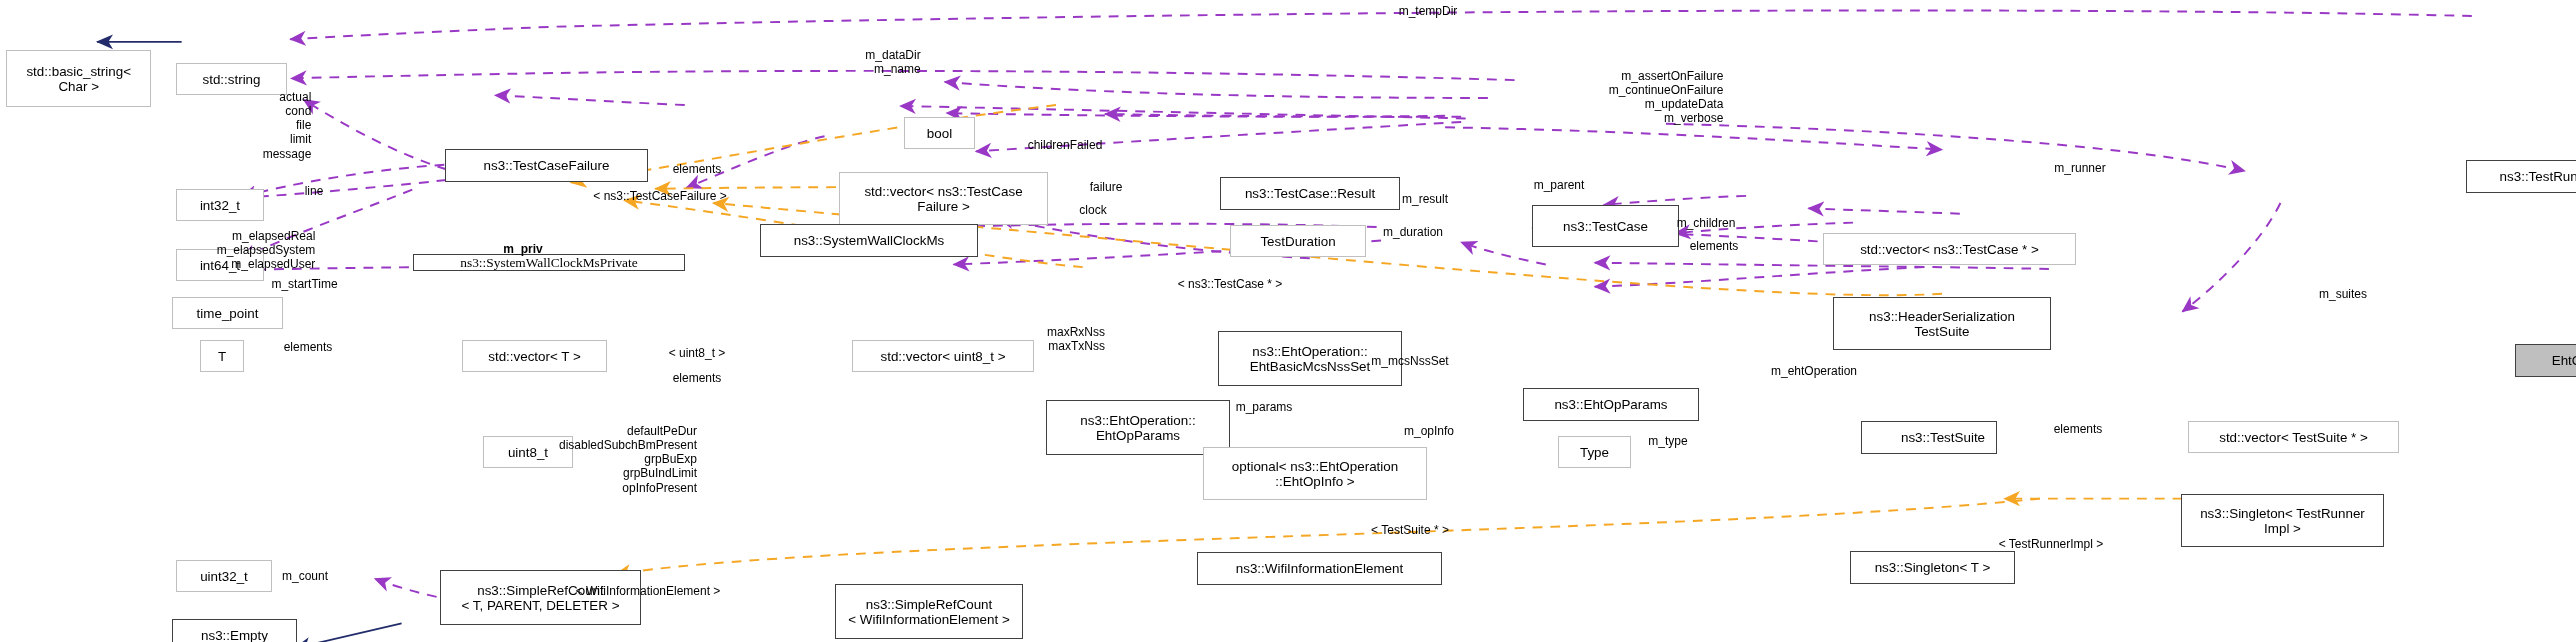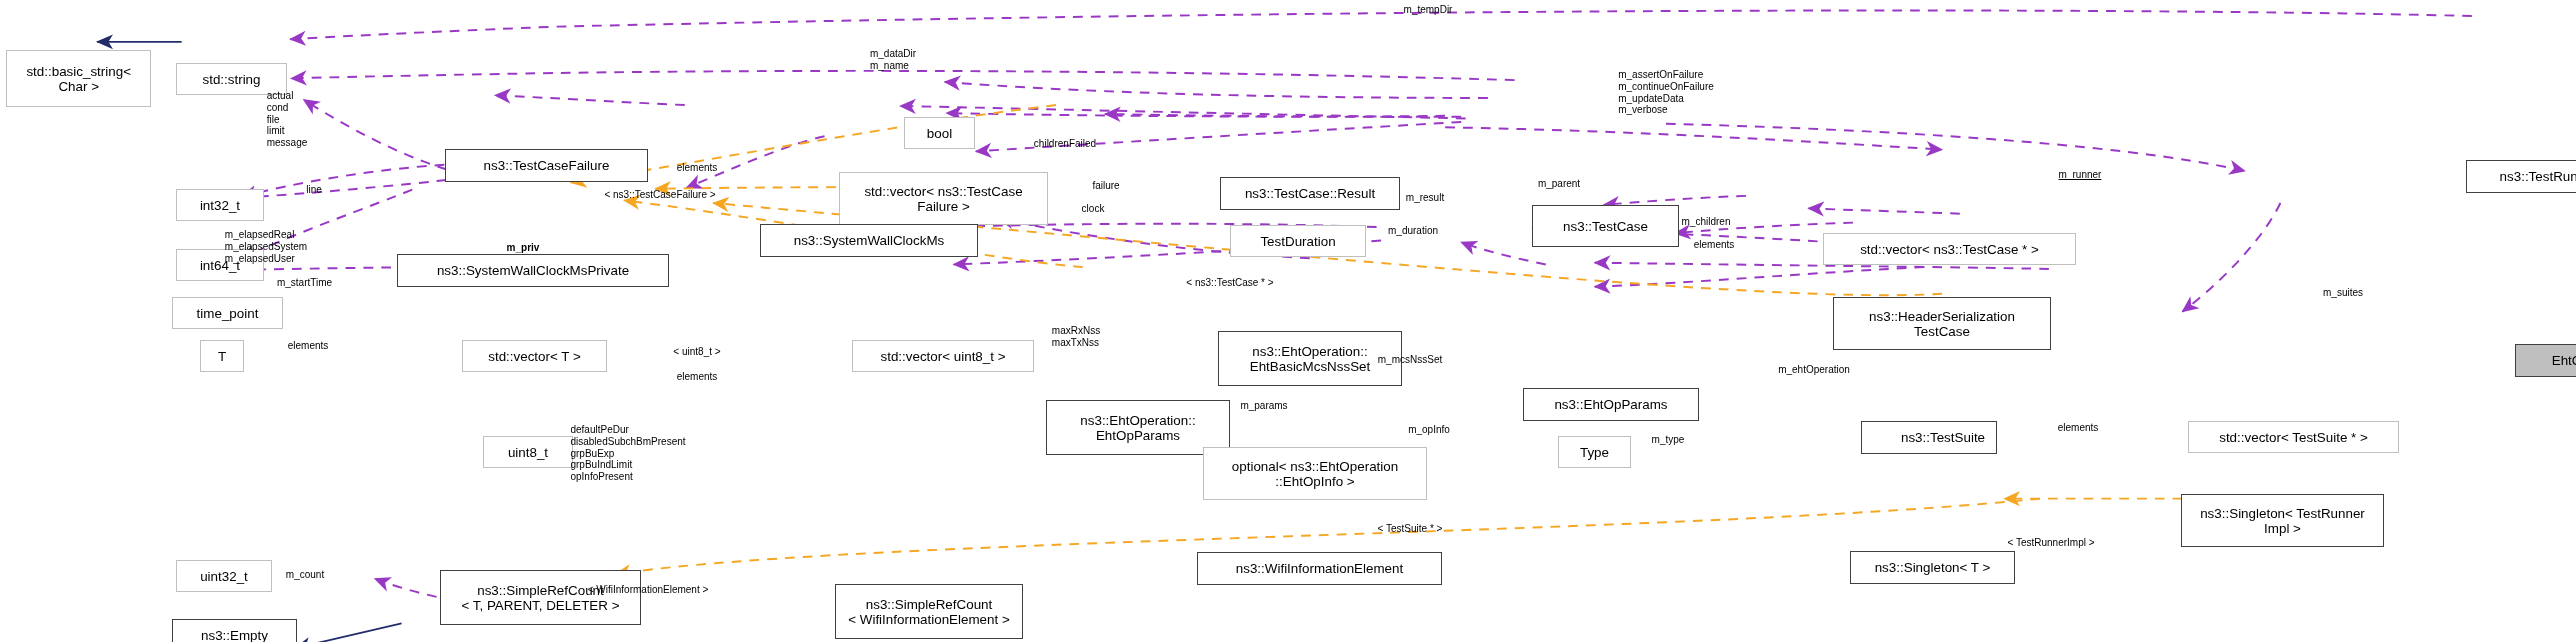--- a/index.html
+++ b/index.html
@@ -42,24 +42,24 @@
     border: 1.4px solid #404040;
     font-size: 13.4px;
   }
   .node.current {
     border: 1.4px solid #404040;
     background: #bfbfbf;
     font-size: 13.4px;
   }
   .edge-label {
     position: absolute;
-    font-size: 10px;
+    font-size: 12px;
     color: #000000;
     white-space: pre;
-    text-align: left;
+    text-align: right;
     line-height: 1.18;
     background: transparent;
   }
 </style>
 </head>
 <body>
 
 <div id="diagram">
   <svg id="edge-layer" viewBox="0 0 2891 721" xmlns="http://www.w3.org/2000/svg">
     <defs>
@@ -124,21 +124,21 @@
       <div class="node plain" style="left: 6.2px; top: 50px; width: 145px; height: 57px;">std::basic_string&lt;
 Char &gt;</div>
       <div class="node plain" style="left: 176px; top: 63px; width: 111px; height: 32px;">std::string</div>
       <div class="node plain" style="left: 176px; top: 189px; width: 88px; height: 32px;">int32_t</div>
       <div class="node plain" style="left: 176px; top: 249px; width: 88px; height: 32px;">int64_t</div>
       <div class="node plain" style="left: 172px; top: 297px; width: 111px; height: 32px;">time_point</div>
       <div class="node plain" style="left: 200px; top: 340px; width: 44px; height: 32px;">T</div>
       <div class="node plain" style="left: 176px; top: 560px; width: 96px; height: 32px;">uint32_t</div>
       <div class="node strong" style="left: 172px; top: 619px; width: 125px; height: 32px;">ns3::Empty</div>
       <div class="node strong" style="left: 445px; top: 149px; width: 203px; height: 33px;">ns3::TestCaseFailure</div>
-      <div class="node strong" style="left: 397px; top: 254px; width: 272px; height: 33px;">ns3::SystemWallClockMsPrivate</div>
+      <div class="node strong" style="left: 413px; top: 254px; width: 272px; height: 17px; font-family: Liberation Serif, serif;">ns3::SystemWallClockMsPrivate</div>
       <div class="node plain" style="left: 462px; top: 340px; width: 145px; height: 32px;">std::vector&lt; T &gt;</div>
       <div class="node plain" style="left: 483px; top: 436px; width: 90px; height: 32px;">uint8_t</div>
       <div class="node strong" style="left: 440px; top: 570px; width: 201px; height: 55px;">ns3::SimpleRefCount
 &lt; T, PARENT, DELETER &gt;</div>
       <div class="node plain" style="left: 839px; top: 172px; width: 209px; height: 53px;">std::vector&lt; ns3::TestCase
 Failure &gt;</div>
       <div class="node plain" style="left: 904px; top: 117px; width: 71px; height: 32px;">bool</div>
       <div class="node strong" style="left: 760px; top: 224px; width: 218px; height: 33px;">ns3::SystemWallClockMs</div>
       <div class="node plain" style="left: 852px; top: 340px; width: 182px; height: 32px;">std::vector&lt; uint8_t &gt;</div>
       <div class="node strong" style="left: 1046px; top: 400px; width: 184px; height: 55px;">ns3::EhtOperation::
@@ -149,21 +149,21 @@
       <div class="node plain" style="left: 1230px; top: 225px; width: 136px; height: 32px;">TestDuration</div>
       <div class="node strong" style="left: 1218px; top: 331px; width: 184px; height: 55px;">ns3::EhtOperation::
 EhtBasicMcsNssSet</div>
       <div class="node plain" style="left: 1203px; top: 447px; width: 224px; height: 53px;">optional&lt; ns3::EhtOperation
 ::EhtOpInfo &gt;</div>
       <div class="node strong" style="left: 1197px; top: 552px; width: 245px; height: 33px;">ns3::WifiInformationElement</div>
       <div class="node strong" style="left: 1532px; top: 205px; width: 147px; height: 42px;">ns3::TestCase</div>
       <div class="node strong" style="left: 1523px; top: 388px; width: 176px; height: 33px;">ns3::EhtOpParams</div>
       <div class="node plain" style="left: 1558px; top: 436px; width: 73px; height: 32px;">Type</div>
       <div class="node strong" style="left: 1833px; top: 297px; width: 218px; height: 53px;">ns3::HeaderSerialization
-TestCase</div>
+TestSuite</div>
       <div class="node strong" style="left: 1861px; top: 421px; width: 136px; height: 33px; padding-left: 28px;">ns3::TestSuite</div>
       <div class="node strong" style="left: 1850px; top: 551px; width: 165px; height: 33px;">ns3::Singleton&lt; T &gt;</div>
       <div class="node plain" style="left: 1823px; top: 233px; width: 253px; height: 32px;">std::vector&lt; ns3::TestCase * &gt;</div>
       <div class="node plain" style="left: 2188px; top: 421px; width: 211px; height: 32px;">std::vector&lt; TestSuite * &gt;</div>
       <div class="node strong" style="left: 2181px; top: 494px; width: 203px; height: 53px;">ns3::Singleton&lt; TestRunner
 Impl &gt;</div>
       <div class="node current" style="left: 2515px; top: 344px; width: 226px; height: 33px;">EhtOperationElementTest</div>
       <div class="node strong" style="left: 2466px; top: 160px; width: 190px; height: 33px;">ns3::TestRunnerImpl</div>
     </div>
   <div id="labels-layer">
@@ -208,18 +208,18 @@
       <div class="edge-label" style="left: 1666px; top: 69px; transform: translateX(-50%);">m_assertOnFailure
 m_continueOnFailure
 m_updateData
 m_verbose</div>
       <div class="edge-label" style="left: 1559px; top: 178px; transform: translateX(-50%);">m_parent</div>
       <div class="edge-label" style="left: 1706px; top: 216px; transform: translateX(-50%);">m_children</div>
       <div class="edge-label" style="left: 1714px; top: 239px; transform: translateX(-50%);">elements</div>
       <div class="edge-label" style="left: 1814px; top: 364px; transform: translateX(-50%);">m_ehtOperation</div>
       <div class="edge-label" style="left: 1668px; top: 434px; transform: translateX(-50%);">m_type</div>
       <div class="edge-label" style="left: 2078px; top: 422px; transform: translateX(-50%);">elements</div>
-      <div class="edge-label" style="left: 2080px; top: 169px; transform: translateX(-50%); text-decoration: underline;">m_runner</div>
+      <div class="edge-label" style="left: 2080px; top: 161px; transform: translateX(-50%);">m_runner</div>
       <div class="edge-label" style="left: 2343px; top: 287px; transform: translateX(-50%);">m_suites</div>
       <div class="edge-label" style="left: 2051px; top: 537px; transform: translateX(-50%);">&lt; TestRunnerImpl &gt;</div>
     </div>
 </div>
 
 
 </body></html>

